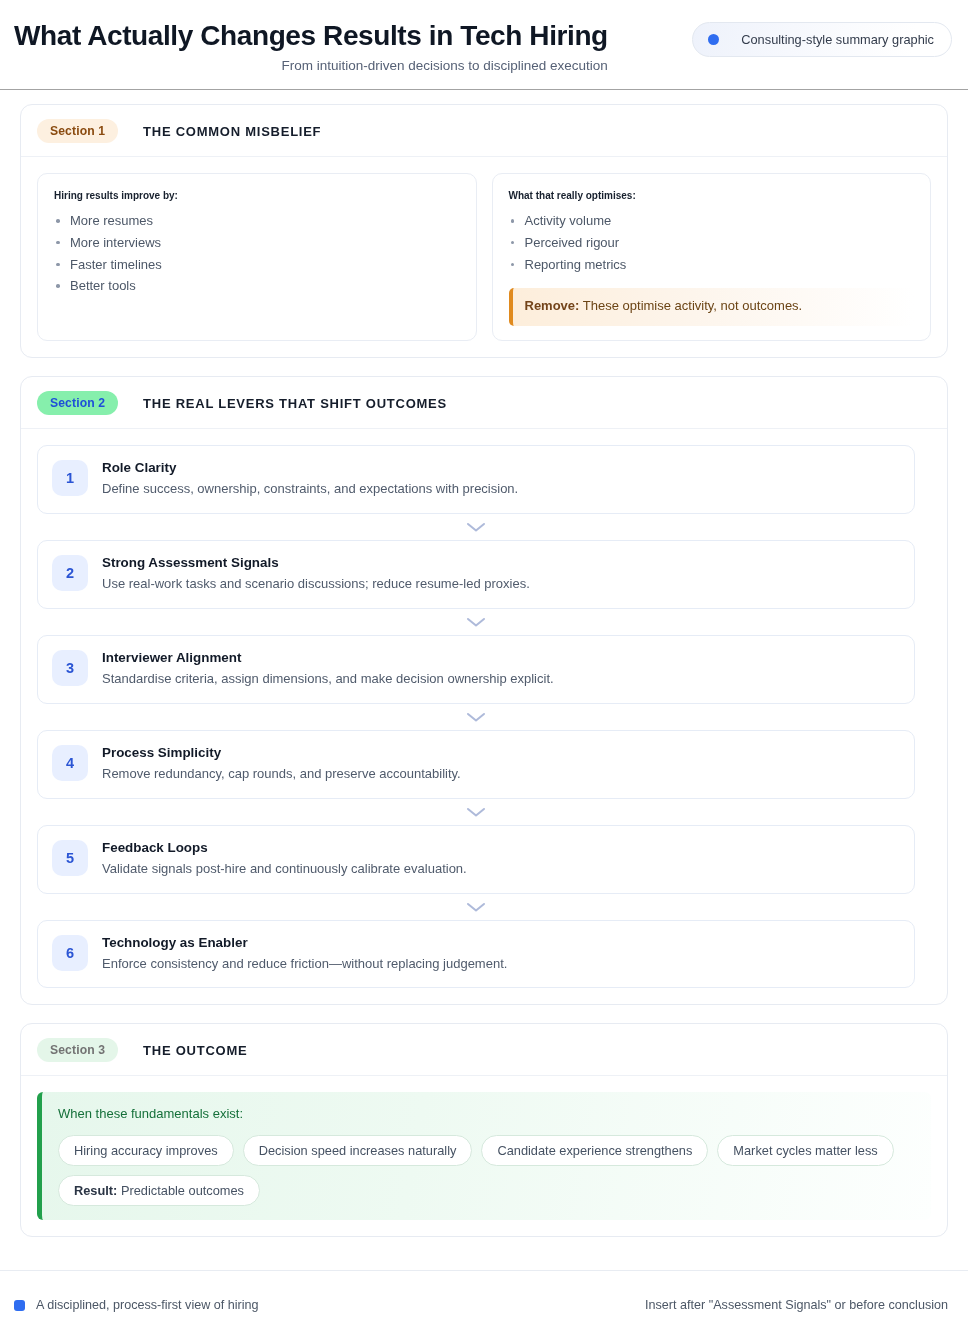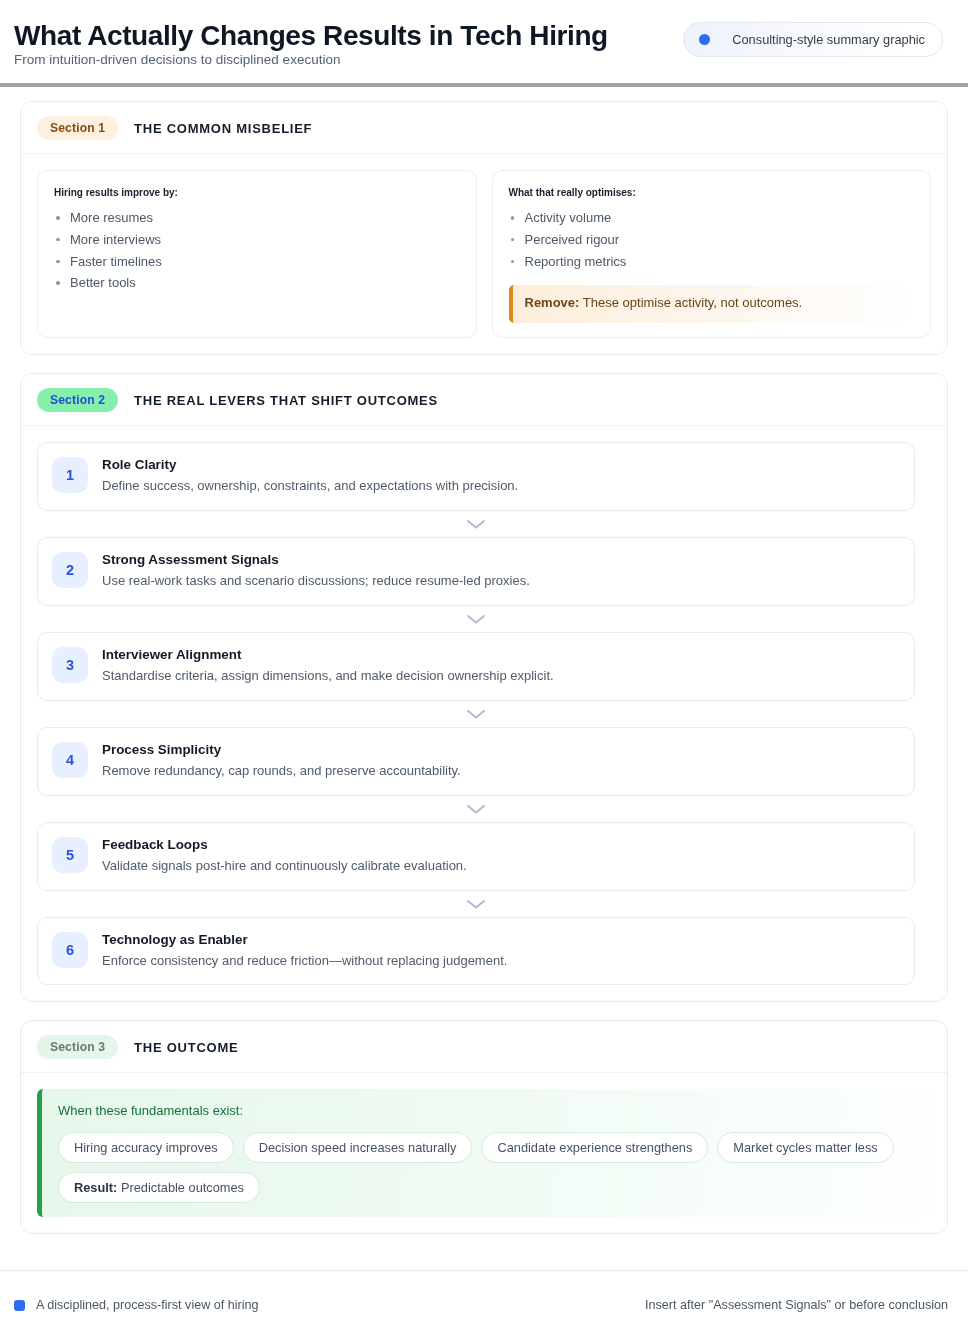--- a/index.html
+++ b/index.html
@@ -17,39 +17,40 @@
     width: 968px;
     height: 1325px;
     position: relative;
     display: flex;
     flex-direction: column;
     background: #ffffff;
   }
 
   
   .header {
-    padding: 18px 25px 16px 14px;
+    padding: 18px 16px 16px 14px;
     display: flex;
     align-items: flex-start;
     justify-content: space-between;
-    border-bottom: 4px solid #a3a3a3;
+    border-bottom: 1px solid #a3a3a3;
   }
   .header-left { padding-top: 2px; }
   .page-title {
     font-size: 28px;
     font-weight: bold;
     letter-spacing: -0.4px;
     color: #0f1724;
     line-height: 1.15;
   }
   .page-subtitle {
-    margin-top: 0;
+    margin-top: 6px;
     font-size: 13.5px;
     color: #566176;
     font-weight: normal;
+    text-align: right;
   }
   .header-pill {
     display: flex;
     align-items: center;
     gap: 22px;
     border: 1px solid #e3e8f0;
     border-radius: 999px;
     padding: 9px 17px 9px 15px;
     background: linear-gradient(100deg, #eef2fb 0%, #f6f8fd 38%, #ffffff 85%);
     margin-top: 4px;
@@ -78,21 +79,21 @@
 
   
   .section-card {
     border: 1px solid #e7ebf2;
     border-radius: 12px;
     background: #ffffff;
   }
   .section-head {
     display: flex;
     align-items: center;
-    gap: 16px;
+    gap: 25px;
     padding: 14px 16px 13px 16px;
     border-bottom: 1px solid #eef1f6;
   }
   .section-badge {
     font-size: 12.2px;
     font-weight: bold;
     border-radius: 999px;
     padding: 5px 13px;
     letter-spacing: 0.1px;
   }

